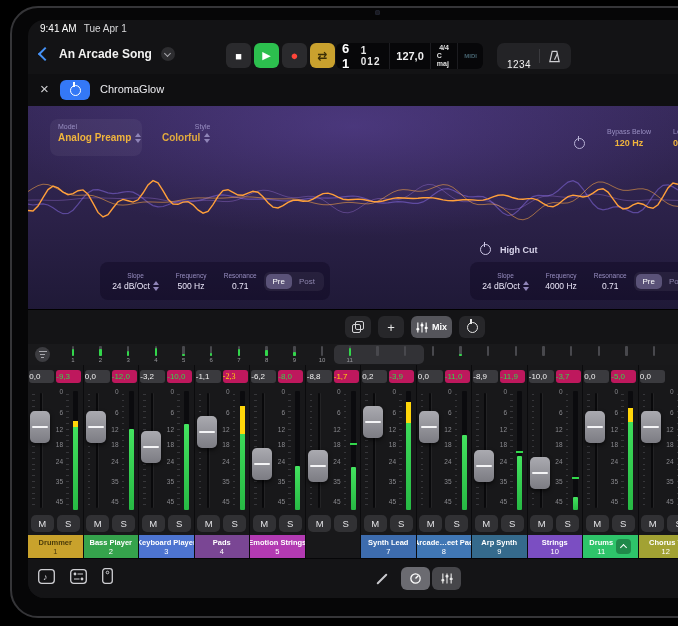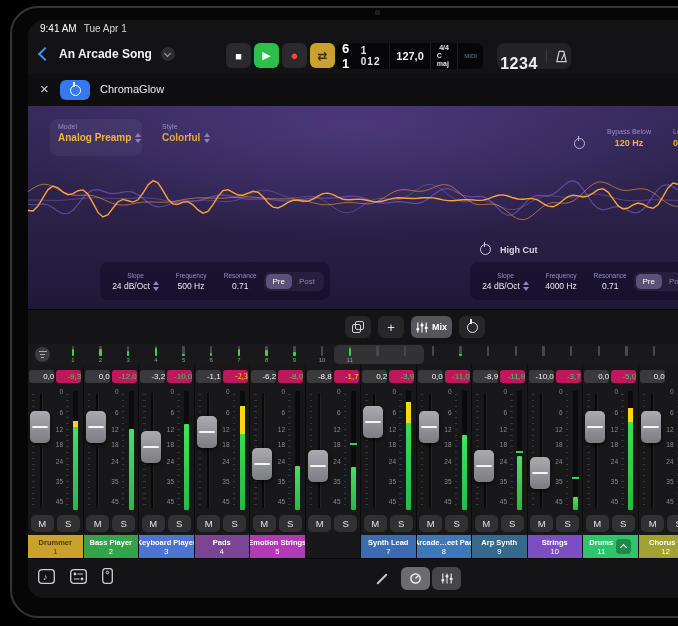--- a/index.html
+++ b/index.html
@@ -40,21 +40,21 @@
           border-right:1px solid #1c1c20;}
   #pos .maj{font-size:13px;font-weight:bold;color:#fff;letter-spacing:1px;}
   #pos .min{font-size:10px;font-weight:bold;color:#e8e8e8;margin-left:3px;letter-spacing:1px;}
   #tempo{font-size:11px;font-weight:bold;color:#f0f0f0;}
   #sig{flex-direction:column;line-height:8px;}
   #sig span{font-size:7px;color:#e0e0e0;font-weight:bold;}
   #midiseg{border-right:none;}
   #midiseg span{font-size:6px;color:#45626e;font-weight:bold;}
   #countin{position:absolute;left:469px;top:7px;width:74px;height:26px;background:#232326;
            border-radius:7px;display:flex;align-items:center;justify-content:center;gap:8px;}
-  #countin .num{font-size:16px;font-weight:bold;color:#f0f0f0;letter-spacing:0.5px;margin-top:16px;}
+  #countin .num{font-size:10px;font-weight:normal;color:#f0f0f0;letter-spacing:0.5px;margin-top:16px;}
   #countin .div{width:1px;height:14px;background:#3a3a3e;}
 
   
   #plughdr{position:absolute;left:0;top:54px;width:650px;height:32px;background:#0f0f11;
            border-bottom:1px solid #000;}
   #closex{position:absolute;left:12px;top:6px;font-size:15px;color:#cfcfd2;}
   #pwrbtn{position:absolute;left:32px;top:6px;width:30px;height:20px;border-radius:6px;
           background:#3478f6;display:flex;align-items:center;justify-content:center;color:#fff;}
   #plugname{position:absolute;left:72px;top:9px;font-size:11px;color:#ececf0;}
   .pwr{position:relative;display:inline-block;width:9px;height:9px;border:1.5px solid currentColor;
@@ -69,21 +69,21 @@
   #wave{position:absolute;left:0;top:50px;width:650px;height:86px;}
   #modelbox{position:absolute;left:22px;top:13px;width:92px;height:37px;border-radius:8px;
             background:rgba(255,255,255,0.05);padding:4px 8px;box-sizing:border-box;}
   .plabel{font-size:7px;color:#998fc2;}
   .pvalrow{display:flex;align-items:center;gap:4px;margin-top:2px;}
   .pval{font-size:10px;font-weight:bold;color:#f0b43c;white-space:nowrap;}
   .stp{display:inline-flex;flex-direction:column;gap:2px;}
   .stp i{width:0;height:0;border-left:3px solid transparent;border-right:3px solid transparent;}
   .stp .u{border-bottom:4px solid #8f84b8;}
   .stp .d{border-top:4px solid #8f84b8;}
-  #stylebox{position:absolute;left:134px;top:17px;text-align:left;}
+  #stylebox{position:absolute;left:134px;top:17px;text-align:right;}
   #drive{position:absolute;left:352px;top:36px;width:72px;text-align:center;z-index:3;}
   #drive .plabel{font-size:8px;color:#cfc8e8;}
   #driveval{font-size:10px;font-weight:bold;color:#fff;margin-top:1px;}
   #bypgroup{position:absolute;left:546px;top:22px;display:flex;gap:14px;align-items:flex-start;color:#b9b3d6;}
   #bypgroup .pwr{margin-top:10px;}
   .minictl{text-align:center;width:60px;}
   .minictl .val{font-size:9px;font-weight:bold;color:#f0b43c;margin-top:3px;white-space:nowrap;}
   #lvlctl{width:46px;text-align:left;}
 
   .fblock{position:absolute;top:138px;width:230px;height:60px;color:#d8d4ea;}
@@ -126,21 +126,21 @@
   .ovt{width:27.7px;text-align:center;}
   .ovt .bar{position:relative;width:2.4px;height:10px;background:#48484d;margin:1px auto 0;border-radius:1px;}
   .ovt .bar i{position:absolute;bottom:0;left:0;width:100%;background:#32d74b;border-radius:1px;}
   .ovt span{display:block;font-size:6px;color:#9a9a9f;margin-top:1px;}
 
   
   #strips{position:absolute;left:0;top:345px;width:680px;height:193px;display:flex;background:#101012;}
   .strip{flex:none;width:55.5px;box-sizing:border-box;border-right:1px solid #0b0b0d;
          background:#18181a;position:relative;}
   .vals{display:flex;gap:2px;justify-content:center;padding-top:5px;height:19px;}
-  .pill{width:25px;height:13px;line-height:13px;font-size:8px;text-align:right;border-radius:3px;}
+  .pill{width:25px;height:13px;line-height:13px;font-size:8px;text-align:left;border-radius:3px;}
   .pill.gain{background:#3a3a3e;color:#f2f2f2;}
   .pill.peak{background:#be185d;}
   .fader-area{position:relative;height:123px;}
   .groove{position:absolute;left:12px;top:4px;bottom:4px;width:2px;background:#09090b;border-radius:1px;
           box-shadow:1px 0 0 rgba(255,255,255,0.05);}
   .tick-col{position:absolute;top:5px;bottom:5px;width:2.5px;opacity:.55;
      background-image:repeating-linear-gradient(#505055 0,#505055 1px,transparent 1px,transparent 5.8px);}
   .tick-col.a{left:4px;} .tick-col.b{left:38px;}
   .scale{position:absolute;left:20px;top:0;bottom:0;width:15px;font-size:6.5px;color:#8a8a8f;}
   .scale span{position:absolute;right:0;}

